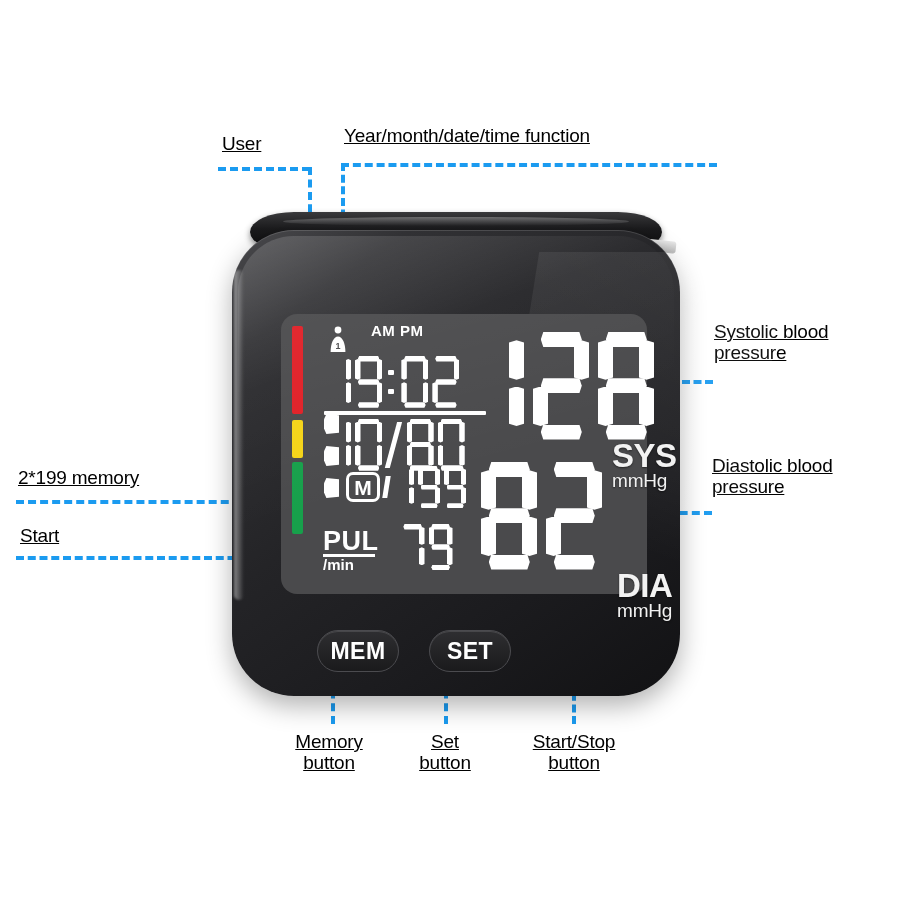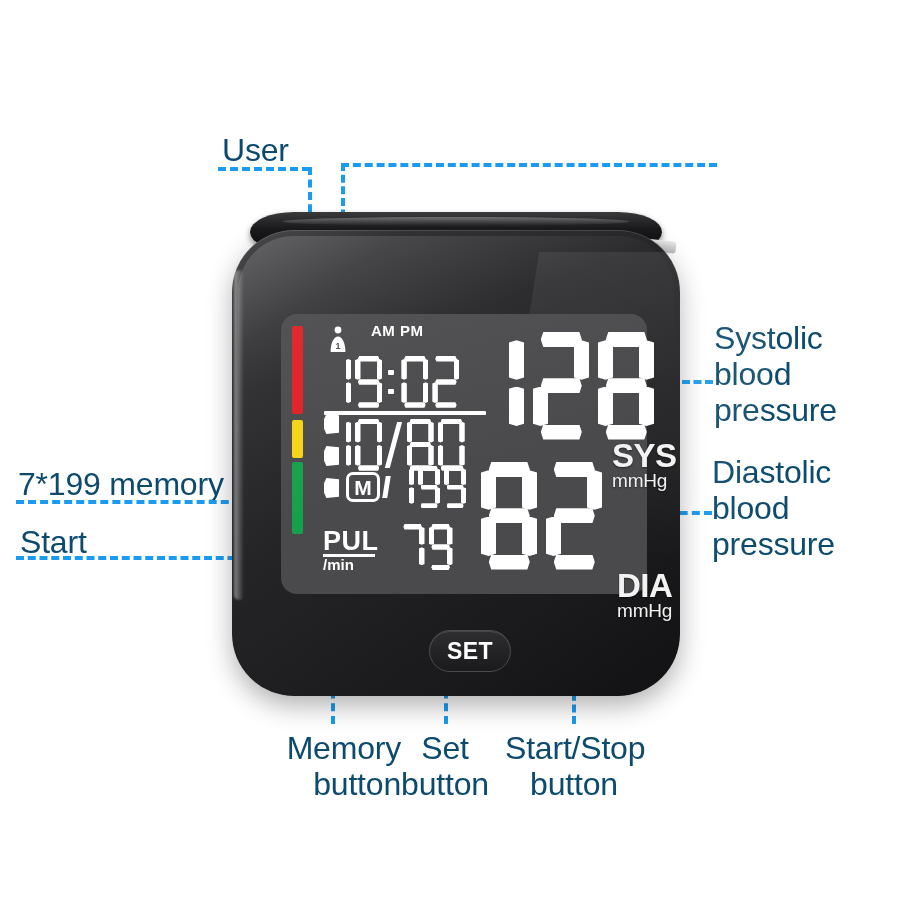--- a/index.html
+++ b/index.html
@@ -8,25 +8,26 @@
     background:#ffffff;
     font-family:"Liberation Sans", sans-serif;
     position:relative;
     overflow:hidden;
   }
   #stage { position:absolute; inset:0; }
 
   
   .anno {
     position:absolute;
-    color:#0c4a6e;
-    font-size:32px;
+    color:#000000;
+    font-size:19px;
     line-height:1.12;
     white-space:pre-line;
     letter-spacing:-0.2px;
+    text-decoration:underline;
   }
   .anno.c { text-align:center; }
 
   
   .dash-h {
     position:absolute;
     height:0;
     border-top:4px dashed #1b9bf0;
   }
   .dash-v {
@@ -175,32 +176,33 @@
   #btn-start .sp { display:block; }
   #btn-start .sp.top { border-bottom:2px solid #fff; padding-bottom:1px; }
 </style>
 </head>
 <body>
 
 <div id="stage">
 
   <div class="anno" style="left:222px; top:133px;">User</div>
 
+  <div class="anno" style="left:344px; top:125px;">Year/month/date/time function</div>
 
   <div class="anno" style="left:714px; top:321px;">Systolic blood
 pressure</div>
 
   <div class="anno" style="left:712px; top:455px;">Diastolic blood
 pressure</div>
 
-  <div class="anno" style="left:18px; top:467px;">7*199 memory</div>
+  <div class="anno" style="left:18px; top:467px;">2*199 memory</div>
 
   <div class="anno" style="left:20px; top:525px;">Start</div>
 
-  <div class="anno c" style="left:277px; top:731px; width:124px;text-align:right;">Memory
+  <div class="anno c" style="left:267px; top:731px; width:124px;">Memory
 button</div>
 
   <div class="anno c" style="left:393px; top:731px; width:104px;">Set
 button</div>
 
   <div class="anno c" style="left:505px; top:731px; width:138px;">Start/Stop
 button</div>
 
   <div class="dash-h" style="left:218px; top:167px; width:92px;"></div>
   <div class="dash-v" style="left:308px; top:167px; height:145px;"></div>
@@ -425,18 +427,19 @@
         <div class="unit u-sys">
           <b>SYS</b>
           <s>mmHg</s>
         </div>
         <div class="unit u-dia">
           <b>DIA</b>
           <s>mmHg</s>
         </div>
       </div>
 
+      <div class="btn btn-oval" id="btn-mem">MEM</div>
 
       <div class="btn btn-oval" id="btn-set">SET</div>
 
     </div>
   </div>
 </div>
 
 </body></html>

